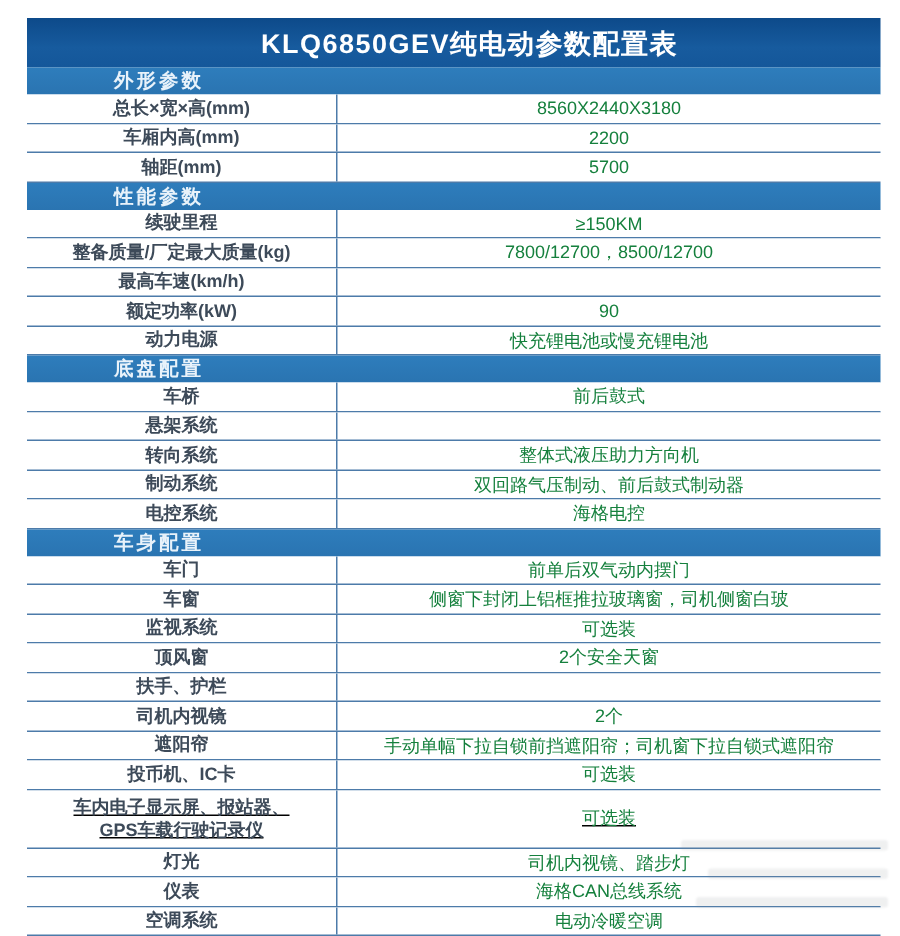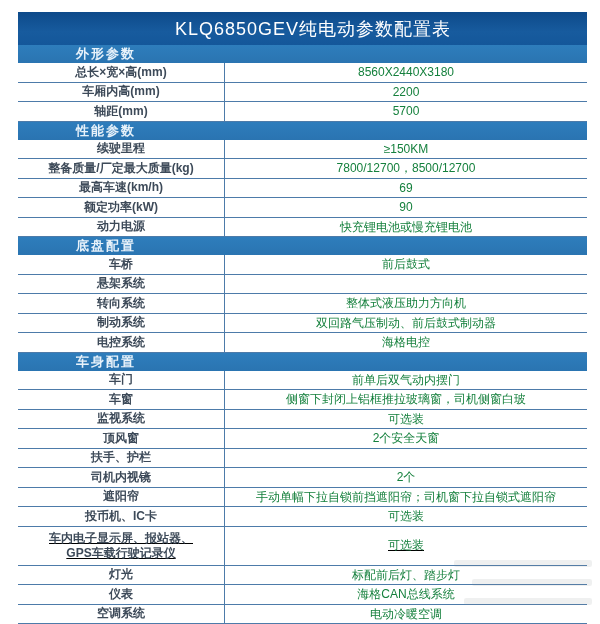--- a/index.html
+++ b/index.html
@@ -13,21 +13,21 @@
   .spec-table{
     position:absolute;
     left:18px;top:12px;
     width:569px;
   }
   .title-bar{
     height:33px;
     background:linear-gradient(180deg,#0d4a8a 0%,#175b9e 60%,#14579a 100%);
     color:#ffffff;
     font-size:18px;
-    font-weight:normal;
+    font-weight:bold;
     display:flex;
     align-items:center;
     justify-content:center;
     letter-spacing:1px;
     padding-left:21px;
   }
   .section-bar{
     height:18px;
     background:linear-gradient(180deg,#2e7dbc 0%,#2a74b1 100%);
     color:#e8f2fa;
@@ -116,21 +116,20 @@
         <div class="row">
           <div class="row-label">续驶里程</div>
           <div class="row-value">≥150KM</div>
         </div>
         <div class="row">
           <div class="row-label">整备质量/厂定最大质量(kg)</div>
           <div class="row-value">7800/12700，8500/12700</div>
         </div>
         <div class="row">
           <div class="row-label">最高车速(km/h)</div>
-          <div class="row-value">69</div>
         </div>
         <div class="row">
           <div class="row-label">额定功率(kW)</div>
           <div class="row-value">90</div>
         </div>
         <div class="row">
           <div class="row-label">动力电源</div>
           <div class="row-value">快充锂电池或慢充锂电池</div>
         </div>
         <div class="section-bar">底盘配置</div>
@@ -185,21 +184,21 @@
           <div class="row-label">投币机、IC卡</div>
           <div class="row-value">可选装</div>
         </div>
         <div class="row tall">
           <div class="row-label">车内电子显示屏、报站器、
 GPS车载行驶记录仪</div>
           <div class="row-value">可选装</div>
         </div>
         <div class="row">
           <div class="row-label">灯光</div>
-          <div class="row-value">标配前后灯、踏步灯</div>
+          <div class="row-value">司机内视镜、踏步灯</div>
         </div>
         <div class="row">
           <div class="row-label">仪表</div>
           <div class="row-value">海格CAN总线系统</div>
         </div>
         <div class="row">
           <div class="row-label">空调系统</div>
           <div class="row-value">电动冷暖空调</div>
         </div>
       </div>

